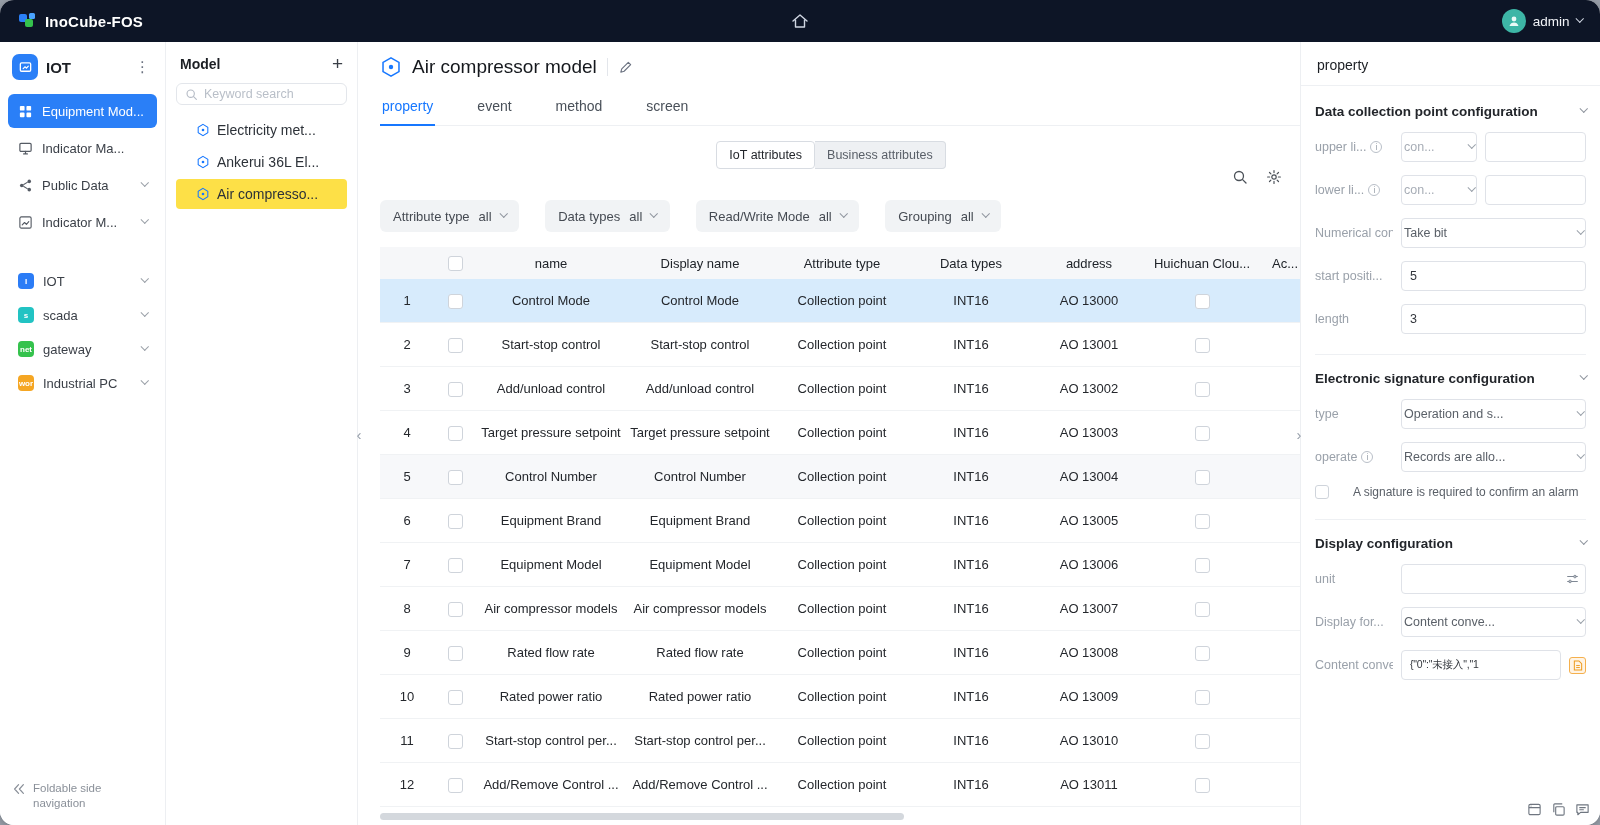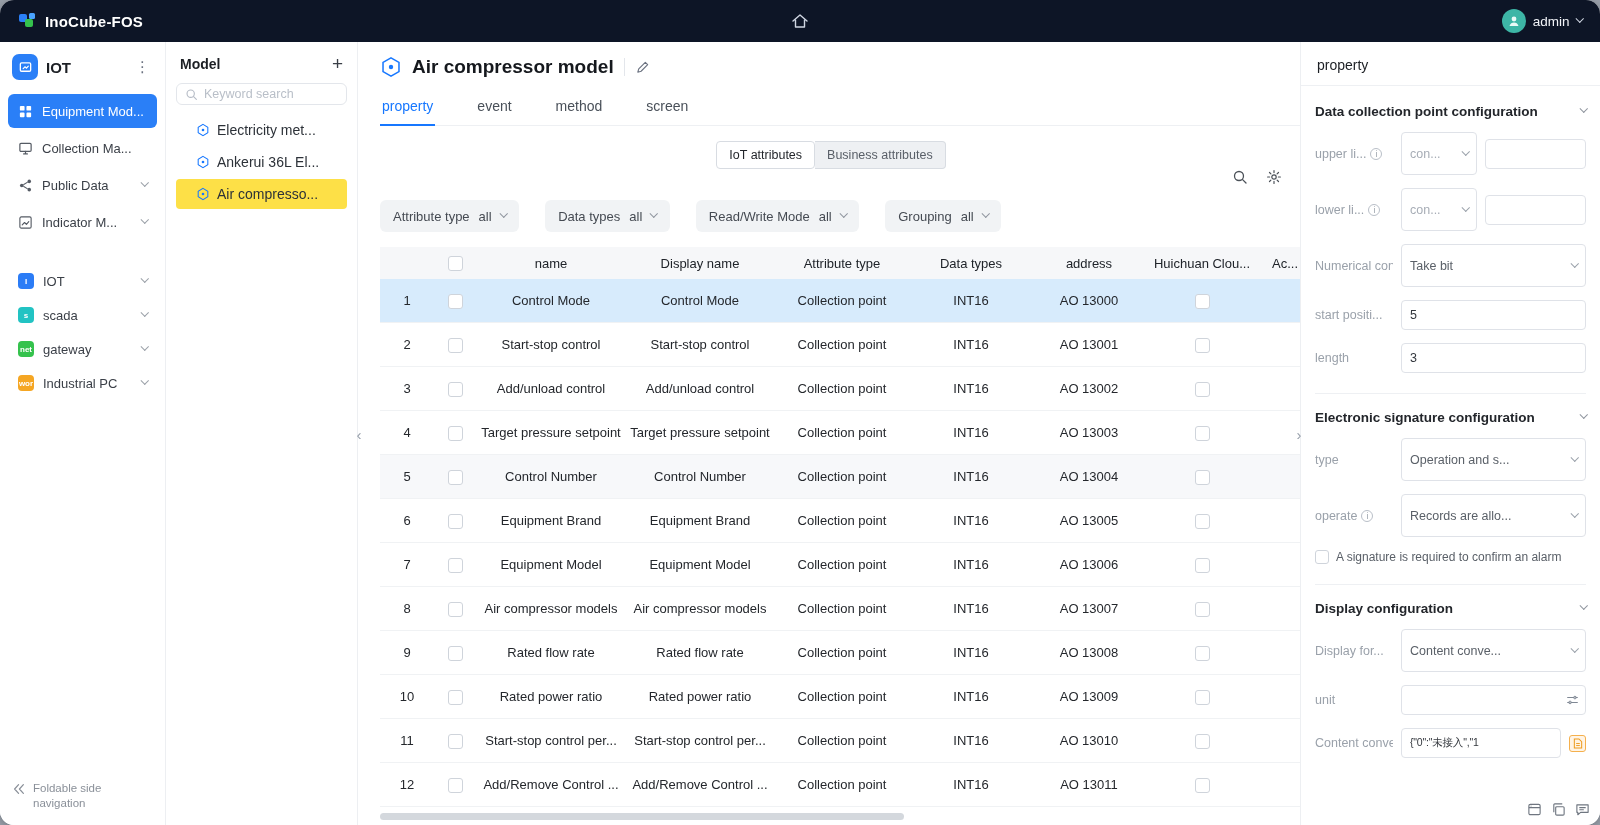--- a/index.html
+++ b/index.html
@@ -57,21 +57,21 @@
   .search-box { height:22px; border:1px solid #e3e6eb; border-radius:6px; display:flex; align-items:center; gap:6px; padding:0 8px; color:#b6bcc6; }
   .search-box input { border:none; outline:none; flex:1; min-width:0; font-size:12.5px; color:#33373d; font-family:inherit; }
   .search-box input::placeholder { color:#b9bfc8; }
   .tree { margin-top:10px; }
   .tree-item { height:30px; display:flex; align-items:center; gap:7px; padding:0 6px 0 20px; font-size:14px; color:#2c3138; border-radius:4px; margin-bottom:2px; white-space:nowrap; overflow:hidden; cursor:pointer; }
   .tree-item.active { background:#fde047; }
 
   
   .main { flex:1; min-width:0; padding:14px 0 0 22px; display:flex; flex-direction:column; overflow:hidden; position:relative; }
   .title-row { display:flex; align-items:center; gap:10px; }
-  .main-title { font-size:19px; font-weight:700; color:#15181d; }
+  .main-title { font-size:19px; font-weight:400; color:#15181d; }
   .title-div { width:1px; height:18px; background:#e3e6eb; }
   .pencil { color:#6b7280; cursor:pointer; display:flex; }
   .tabs { display:flex; gap:40px; margin-top:13px; border-bottom:1px solid #eef0f3; margin-right:0; }
   .tab { padding:7px 2px 11px; font-size:14px; color:#495059; position:relative; cursor:pointer; }
   .tab.active { color:#1677ff; }
   .tab.active::after { content:""; position:absolute; left:0; right:0; bottom:-1px; height:2px; background:#1677ff; }
   .toolbar { display:flex; align-items:center; margin-top:15px; padding-right:18px;flex-direction:column; }
   .segmented { display:inline-flex; }
   .seg { height:28px; padding:0 12px; font-size:12.5px; display:flex; align-items:center; border:1px solid #d8dce2; cursor:pointer; white-space:nowrap; }
   .seg.active { background:#fff; color:#23262b; border-radius:4px; position:relative; z-index:1; }
@@ -101,31 +101,31 @@
   .prop-panel { width:300px; flex:none; border-left:1px solid #edeff2; display:flex; flex-direction:column; position:relative; }
   .pp-header { padding:15px 16px 12px; font-size:14px; color:#1c1f24; border-bottom:1px solid #eef0f3; }
   .pp-body { padding:2px 14px 16px; flex:1; overflow:hidden; }
   .section { padding-top:16px; }
   .section + .section { margin-top:20px; border-top:1px solid #eef0f3; }
   .sec-header { display:flex; align-items:center; justify-content:space-between; font-size:13.5px; font-weight:600; color:#23262b; cursor:pointer; }
   .sec-header .chev { color:#8f959e; margin-top:-3px; }
   .frow { display:flex; align-items:center; margin-top:13px; gap:8px; }
   .flabel { width:78px; flex:none; font-size:12.5px; color:#9aa1aa; white-space:nowrap; overflow:hidden; text-overflow:ellipsis; display:flex; align-items:center; gap:4px; }
   .info { width:12px; height:12px; flex:none; border:1px solid #b9bfc8; color:#9aa1aa; font-size:8.5px; display:grid; place-items:center; border-radius:50%; font-style:normal; }
-  .sel { height:43px; border:1px solid #dfe2e8; border-radius:4px; background:#fff; display:flex; align-items:center; justify-content:space-between; padding:0 8px; font-size:12.5px; color:#5a6068; gap:6px; cursor:pointer; min-width:0; }
+  .sel { height:30px; border:1px solid #dfe2e8; border-radius:4px; background:#fff; display:flex; align-items:center; justify-content:space-between; padding:0 2px; font-size:12.5px; color:#5a6068; gap:6px; cursor:pointer; min-width:0; }
   .sel span { overflow:hidden; text-overflow:ellipsis; white-space:nowrap; }
   .sel .chev { color:#9aa1aa; flex:none; margin-top:-2px; }
   .sel.muted span { color:#a7adb6; }
   .inp { height:30px; border:1px solid #dfe2e8; border-radius:4px; padding:0 8px; font-size:12.5px; color:#33373d; font-family:inherit; outline:none; min-width:0; }
   .w72 { width:76px; flex:none; }
   .flex1 { flex:1; min-width:0; }
   .input-wrap { position:relative; flex:1; min-width:0; display:flex; }
   .input-wrap .inp { width:100%; }
   .input-icon { position:absolute; right:7px; top:50%; transform:translateY(-50%); color:#7f8894; display:flex; cursor:pointer; }
-  .cbx-row { display:flex; align-items:center; gap:7px; margin-top:13px; font-size:12px; color:#5a6068; white-space:nowrap; overflow:hidden; }
+  .cbx-row { display:flex; align-items:center; gap:24px; margin-top:13px; font-size:12px; color:#5a6068; white-space:nowrap; overflow:hidden; }
   .small-json { font-size:10.5px; letter-spacing:-.2px; }
   .file-chip { width:17px; height:17px; flex:none; border-radius:3px; background:#fff4e5; border:1px solid #f5b04d; color:#ee9a1d; display:grid; place-items:center; cursor:pointer; }
   .pp-footer-icons { position:absolute; right:10px; bottom:8px; display:flex; gap:9px; color:#6f7680; }
   .pp-footer-icons span { cursor:pointer; display:flex; }
 </style>
 </head>
 <body>
 
 <div class="page">
 
@@ -178,21 +178,21 @@
               <rect x="9" y="9" width="5" height="5" rx="1"></rect>
             </g>
           </svg>
         <span>Equipment Mod...</span>
       </div>
       <div class="nav-item">
         <svg width="15" height="15" viewBox="0 0 16 16">
             <rect x="2" y="2.5" width="12" height="8.5" rx="1.2" fill="none" stroke="currentColor" stroke-width="1.3"></rect>
             <path d="M6 13.8h4M8 11v2.8" stroke="currentColor" stroke-width="1.3" stroke-linecap="round"></path>
           </svg>
-        <span>Collection Ma...</span>
+        <span>Indicator Ma...</span>
       </div>
       <div class="nav-item">
         <svg width="15" height="15" viewBox="0 0 16 16">
             <g fill="currentColor">
               <circle cx="4" cy="8" r="1.9"></circle>
               <circle cx="12" cy="3.6" r="1.9"></circle>
               <circle cx="12" cy="12.4" r="1.9"></circle>
             </g>
             <path d="M5.7 7.1l4.6-2.7M5.7 8.9l4.6 2.7" stroke="currentColor" stroke-width="1.2" fill="none"></path>
           </svg>
@@ -572,40 +572,40 @@
             <span>A signature is required to confirm an alarm</span>
           </div>
         </div>
 
         <div class="section">
           <div class="sec-header">
             <span>Display configuration</span>
             <i class="chev sm"></i>
           </div>
           <div class="frow">
-            <span class="flabel">Display for...</span>
-            <div class="sel flex1">
-                <span>Content conve...</span>
-                <i class="chev sm"></i>
-              </div>
-          </div>
-          <div class="frow">
             <span class="flabel">unit</span>
             <div class="input-wrap">
               <input class="inp" style="">
               <span class="input-icon">
                 <svg width="13" height="13" viewBox="0 0 16 16">
                     <path d="M2 5h8M12 5h2M2 11h2M6 11h8" stroke="currentColor" stroke-width="1.3" stroke-linecap="round"></path>
                     <circle cx="11" cy="5" r="1.6" fill="none" stroke="currentColor" stroke-width="1.2"></circle>
                     <circle cx="5" cy="11" r="1.6" fill="none" stroke="currentColor" stroke-width="1.2"></circle>
                   </svg>
               </span>
             </div>
           </div>
           <div class="frow">
+            <span class="flabel">Display for...</span>
+            <div class="sel flex1">
+                <span>Content conve...</span>
+                <i class="chev sm"></i>
+              </div>
+          </div>
+          <div class="frow">
             <span class="flabel">Content conve...</span>
             <input class="inp flex1 small-json" value="{&quot;0&quot;:&quot;未接入&quot;,&quot;1" style="">
             <span class="file-chip">
               <svg width="10" height="11" viewBox="0 0 10 12">
                   <path d="M1 1h5l3 3v7H1z" fill="none" stroke="currentColor" stroke-width="1.1"></path>
                   <path d="M3 6h4M3 8.2h4" stroke="currentColor" stroke-width="1"></path>
                 </svg>
             </span>
           </div>
         </div>

